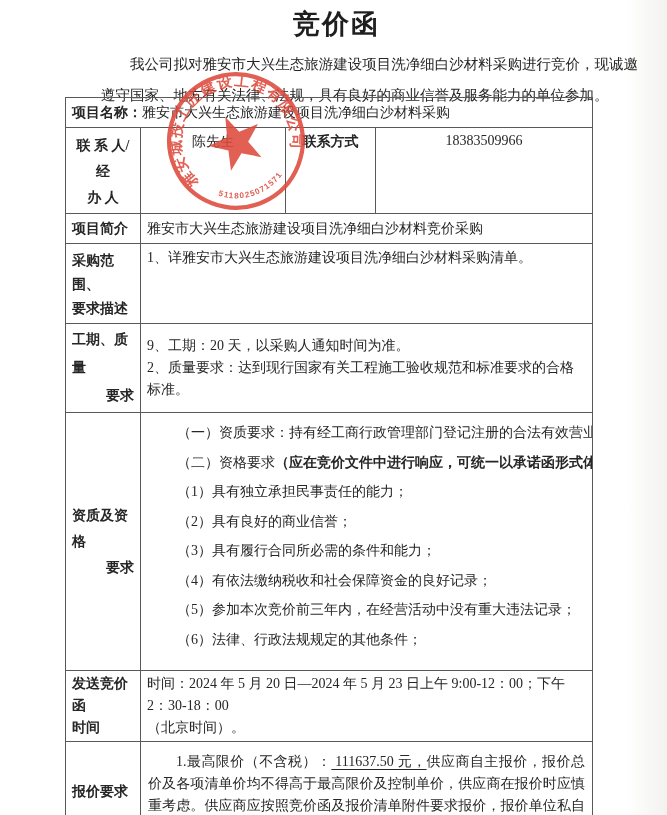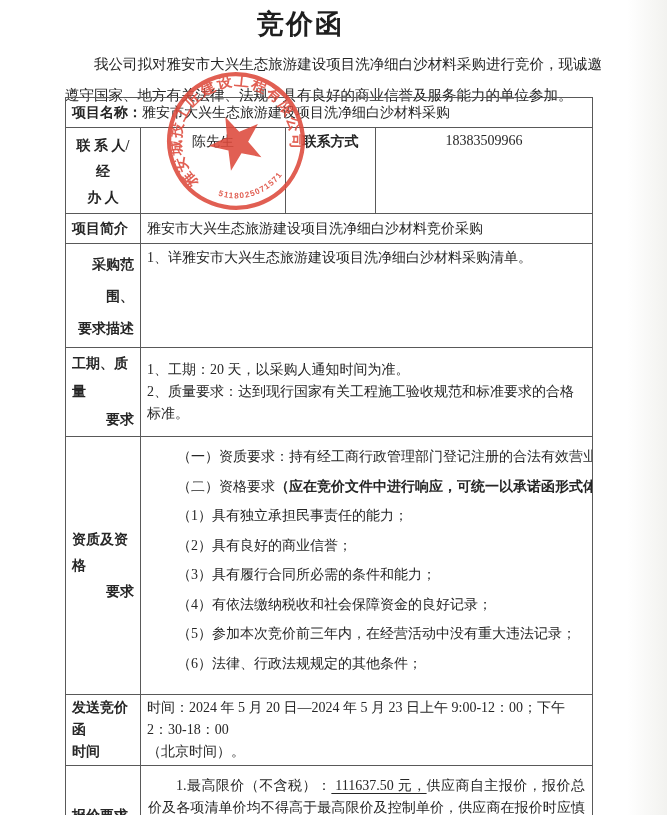--- a/index.html
+++ b/index.html
@@ -2,21 +2,21 @@
 <html><head>
 <meta charset="utf-8">
 <style>
   html,body { margin:0; padding:0; }
   body {
     width:667px; height:815px; overflow:hidden;
     background:linear-gradient(90deg,#ffffff 0 94%, #f2f2ef 100%);
     font-family:"Liberation Serif","DejaVu Serif",serif;
     color:#262626;
   }
-  .page { position:relative; width:601px; height:815px; overflow:hidden; }
+  .page { position:relative; width:601px; height:815px; overflow:hidden;padding-left:36px; }
 
   .doc-title {
     text-align:center; font-size:27px; font-weight:bold;
     padding-top:6px; letter-spacing:2px; color:#1e1e1e;
   }
   .intro {
     width:537px; margin:7px 0 0 65px;
     font-size:14.5px; line-height:31px;
     text-align:justify; text-indent:2em;
   }
@@ -43,21 +43,21 @@
   tr.r6 td { height:52px; }
   tr.r7 td { height:250px; }
   tr.r8 td { height:39px; }
 
   .val-line { line-height:22px; }
   .qual-item { line-height:29.5px; white-space:nowrap; }
   .qual-cell { padding-left:36px; }
   .quote-cell { padding-left:7px; padding-right:7px; }
   .quote-p1 { margin:4px 0 0 0; text-indent:2em; text-align:justify; line-height:22px; }
   .u { text-decoration:underline; text-underline-offset:3px; }
-  .scope-lbl-line { line-height:32px;text-align:right; }
+  .scope-lbl-line { line-height:24px; }
   .sched-lbl-line { line-height:28px; }
 
   .stamp {
     position:absolute; left:165px; top:70px; width:142px; height:142px;
     transform:rotate(-24deg); opacity:0.88; pointer-events:none; z-index:5;
   }
   .stamp text { font-family:"Liberation Sans","DejaVu Sans",sans-serif; font-weight:bold; }
 </style>
 </head>
 <body>
@@ -98,21 +98,21 @@
           <div class="scope-lbl-line">要求描述</div>
         </td>
         <td colspan="3" class="vtop">1、详雅安市大兴生态旅游建设项目洗净细白沙材料采购清单。</td>
       </tr>
       <tr class="r6">
         <td class="lbl">
           <div class="sched-lbl-line">工期、质量</div>
           <div class="sched-lbl-line center">要求</div>
         </td>
         <td colspan="3">
-          <div class="val-line">1、工期：20 天，以采购人通知时间为准。</div>
+          <div class="val-line">9、工期：20 天，以采购人通知时间为准。</div>
           <div class="val-line">2、质量要求：达到现行国家有关工程施工验收规范和标准要求的合格标准。</div>
         </td>
       </tr>
       <tr class="r7">
         <td class="lbl">
           <div class="lbl-line">资质及资格</div>
           <div class="lbl-line center">要求</div>
         </td>
         <td colspan="3" class="vtop qual-cell">
           <div class="qual-item">（一）资质要求：持有经工商行政管理部门登记注册的合法有效营业执照</div>

